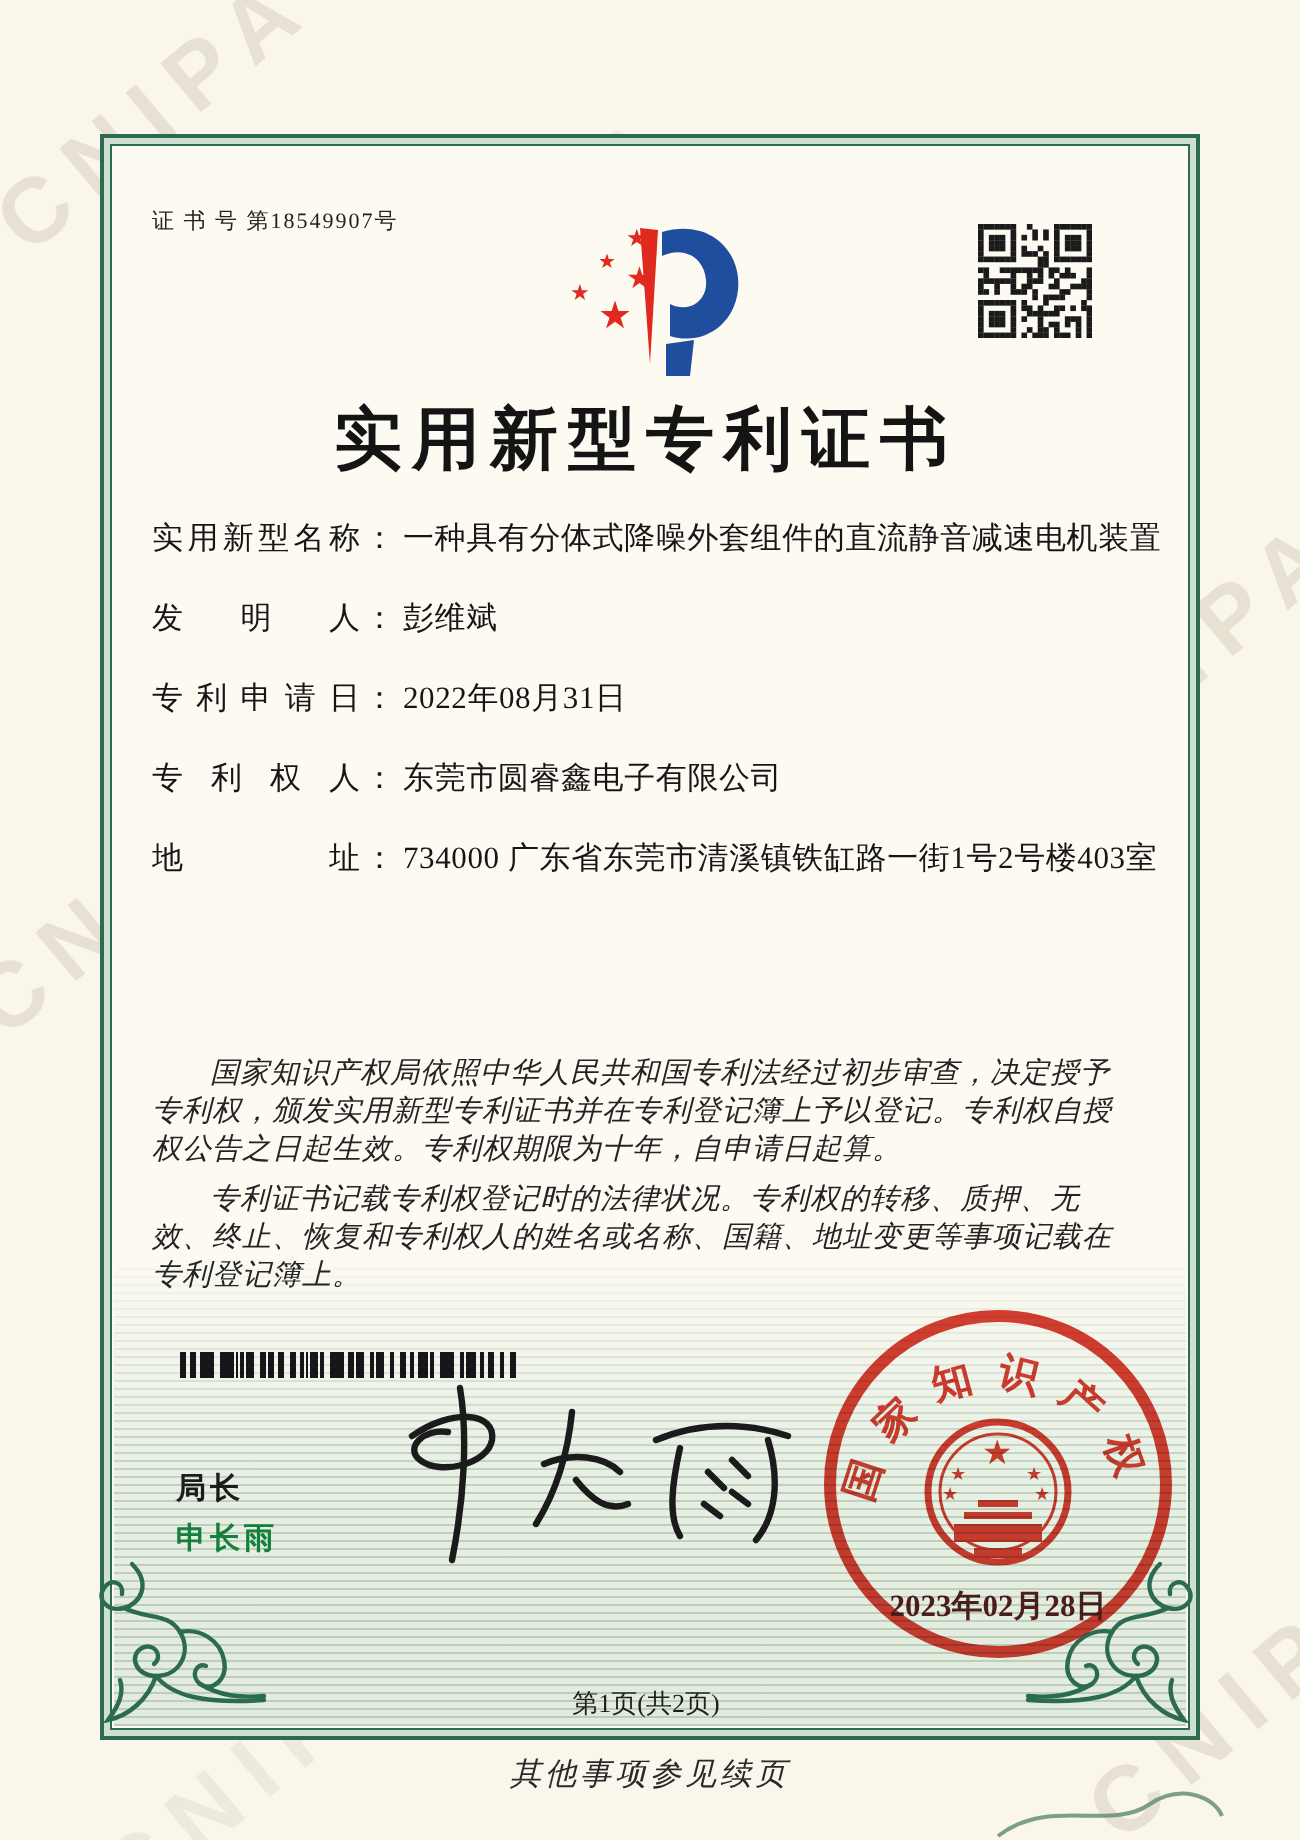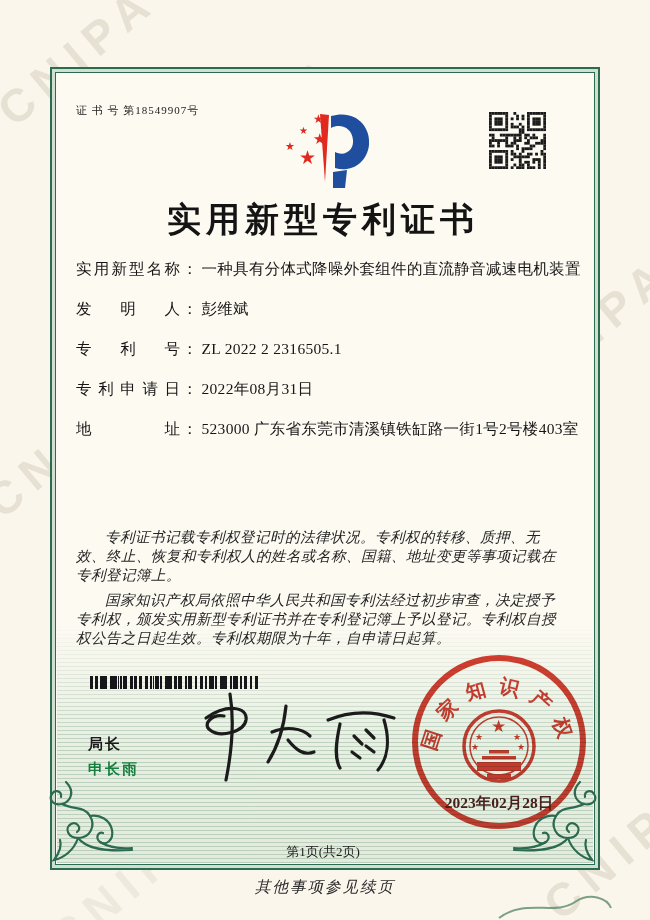--- a/index.html
+++ b/index.html
@@ -365,33 +365,33 @@
   </div>
 
   <div class="fields">
     <div class="frow">
       <span class="flabel">实用新型名称</span><span class="fcolon">：</span><span class="fvalue">一种具有分体式降噪外套组件的直流静音减速电机装置</span>
     </div>
     <div class="frow">
       <span class="flabel">发明人</span><span class="fcolon">：</span><span class="fvalue">彭维斌</span>
     </div>
     <div class="frow">
-      <span class="flabel">专利号</span><span class="fcolon">：</span><span class="fvalue">ZL 2022 2 2316505.1</span>
-    </div>
-    <div class="frow">
       <span class="flabel">专利申请日</span><span class="fcolon">：</span><span class="fvalue">2022年08月31日</span>
     </div>
     <div class="frow">
-      <span class="flabel">地址</span><span class="fcolon">：</span><span class="fvalue">523000 广东省东莞市清溪镇铁缸路一街1号2号楼403室</span>
+      <span class="flabel">专利权人</span><span class="fcolon">：</span><span class="fvalue">东莞市圆睿鑫电子有限公司</span>
+    </div>
+    <div class="frow">
+      <span class="flabel">地址</span><span class="fcolon">：</span><span class="fvalue">734000 广东省东莞市清溪镇铁缸路一街1号2号楼403室</span>
     </div>
   </div>
 
   <div class="paras">
+    <p>国家知识产权局依照中华人民共和国专利法经过初步审查，决定授予专利权，颁发实用新型专利证书并在专利登记簿上予以登记。专利权自授权公告之日起生效。专利权期限为十年，自申请日起算。</p>
     <p>专利证书记载专利权登记时的法律状况。专利权的转移、质押、无效、终止、恢复和专利权人的姓名或名称、国籍、地址变更等事项记载在专利登记簿上。</p>
-    <p>国家知识产权局依照中华人民共和国专利法经过初步审查，决定授予专利权，颁发实用新型专利证书并在专利登记簿上予以登记。专利权自授权公告之日起生效。专利权期限为十年，自申请日起算。</p>
   </div>
 
   <div class="barcode"></div>
 
   <div class="sig-title">局长</div>
   <div class="sig-name">申长雨</div>
   <svg class="sig-hand" viewBox="0 0 235 100">
     <g fill="none" stroke="#1b1b1b" stroke-width="3.2" stroke-linecap="round">
       <path d="M38,30 C58,16 80,18 78,32 C76,44 52,50 42,42 C34,36 44,26 56,28"></path>
       <path d="M62,6 C66,30 64,62 58,92"></path>

